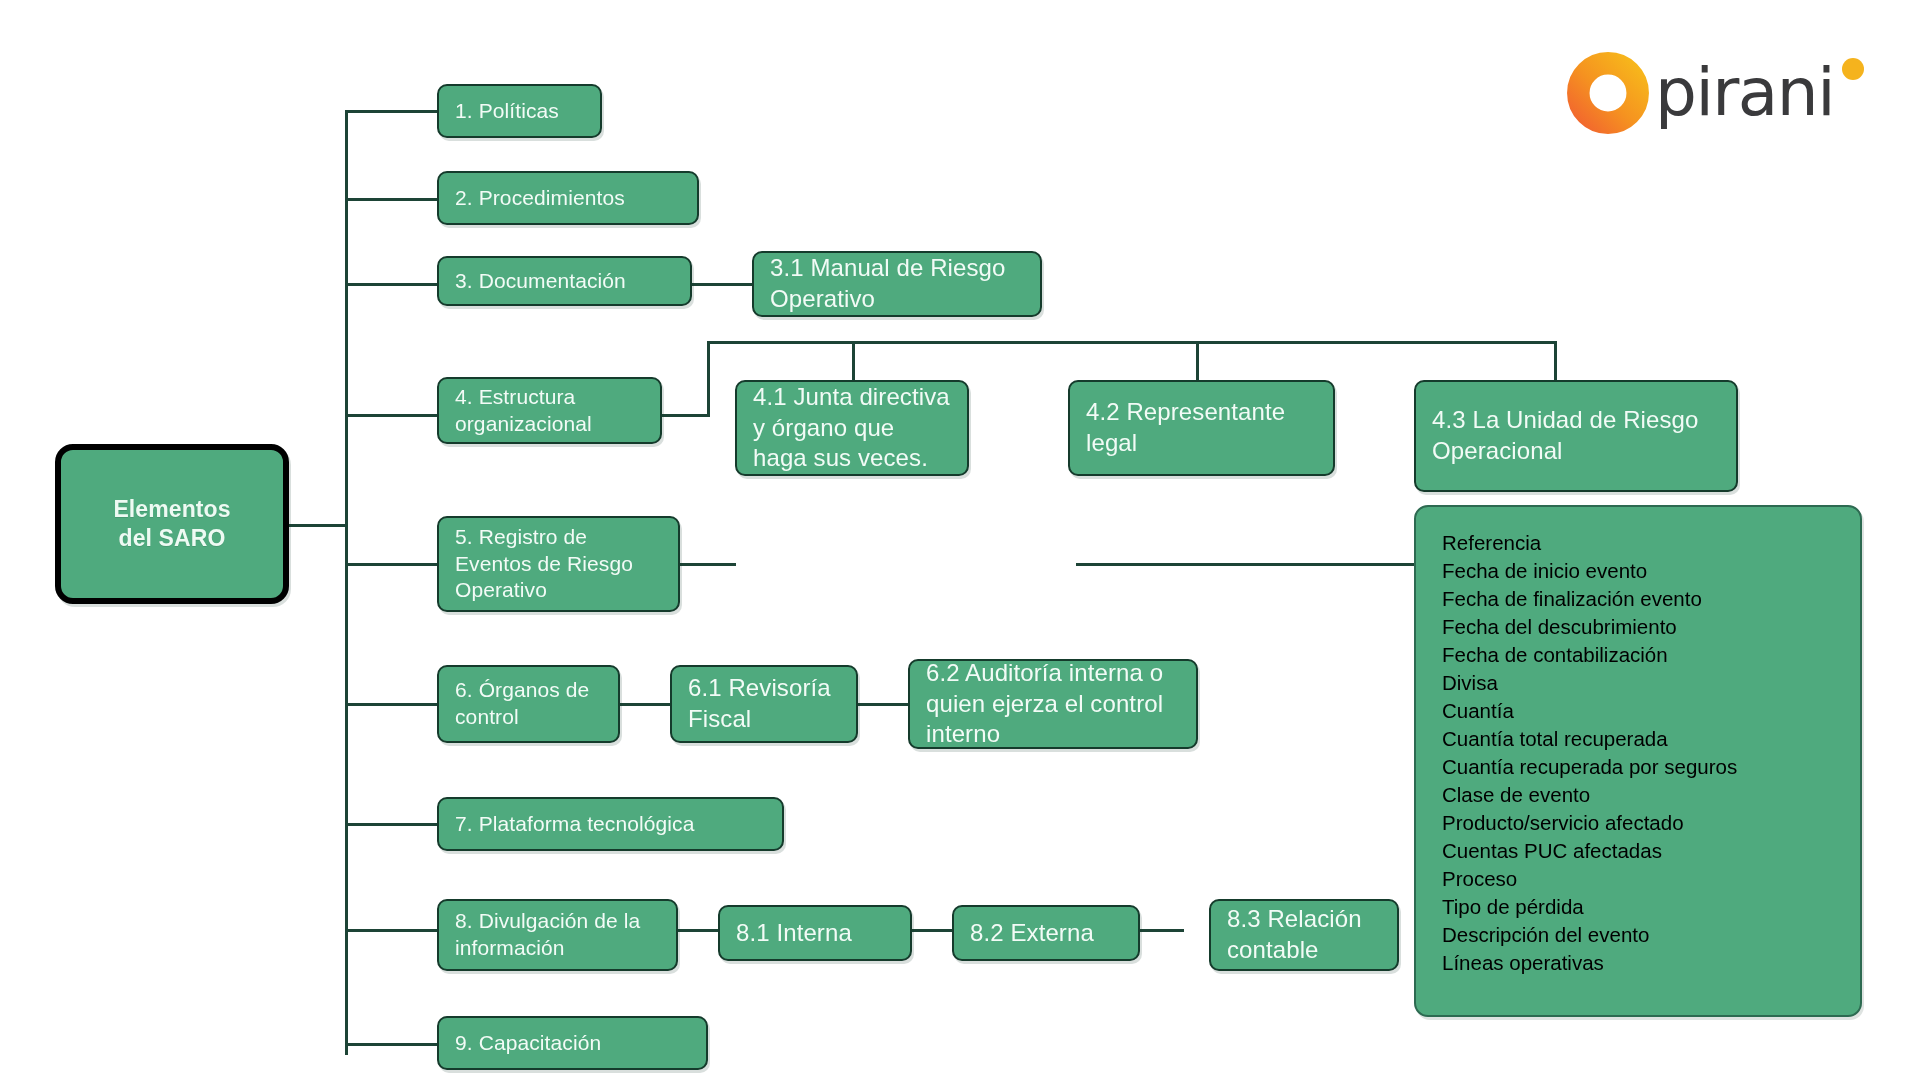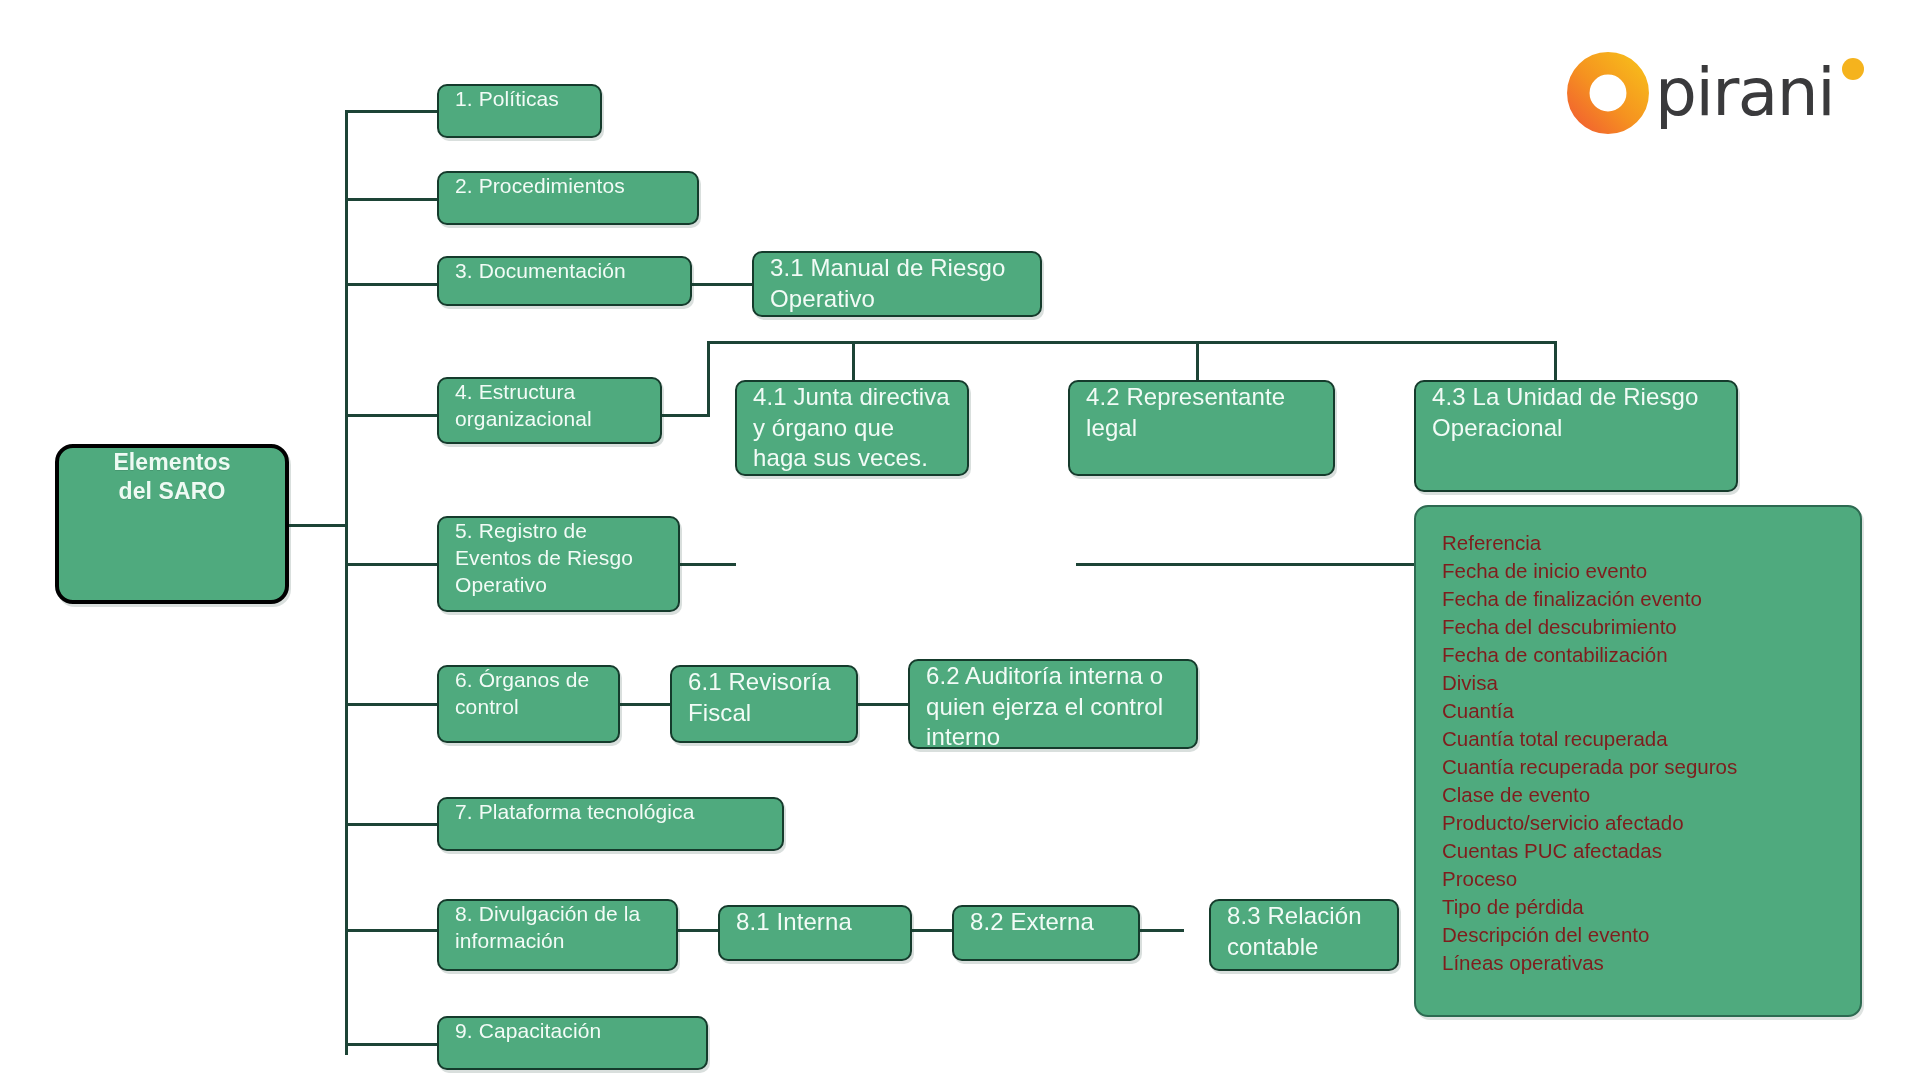--- a/index.html
+++ b/index.html
@@ -18,52 +18,53 @@
 
   
   .node{
     position:absolute;
     box-sizing:border-box;
     background:#4faa7e;
     border:2px solid #153b2c;
     border-radius:10px;
     color:#f2fbf6;
     display:flex;
+    align-items:center;
     padding:0 16px;
     line-height:1.28;
     letter-spacing:.1px;
     box-shadow:2px 3px 0 rgba(21,59,44,.16);
     z-index:3;
   }
   .node span{display:block;width:100%;}
 
   .root{
     background:#4faa7e;
-    border:4px solid #000000;
+    border:6px solid #000000;
     border-radius:18px;
     justify-content:center;
     text-align:center;
     font-weight:bold;
     font-size:23px;
     color:#eefaf3;
     text-shadow:0 1px 0 rgba(0,0,0,.10);
   }
 
   .lvl1{font-size:21px;}
   .lvl2{font-size:24px;}
 
   
   .listcard{
     position:absolute;
     box-sizing:border-box;
     background:#4faa7e;
     border:2px solid #2d6a51;
     border-radius:14px;
     padding:22px 26px;
-    color:#7f1d1d;
+    color:#000000;
     font-size:20.5px;
     line-height:1.365;
     z-index:3;
     box-shadow:2px 3px 0 rgba(21,59,44,.14);
   }
   .listcard .li{white-space:nowrap;}
 
   
   #logo{position:absolute;left:1563px;top:48px;width:300px;height:100px;z-index:5;}
   .logo-text{

